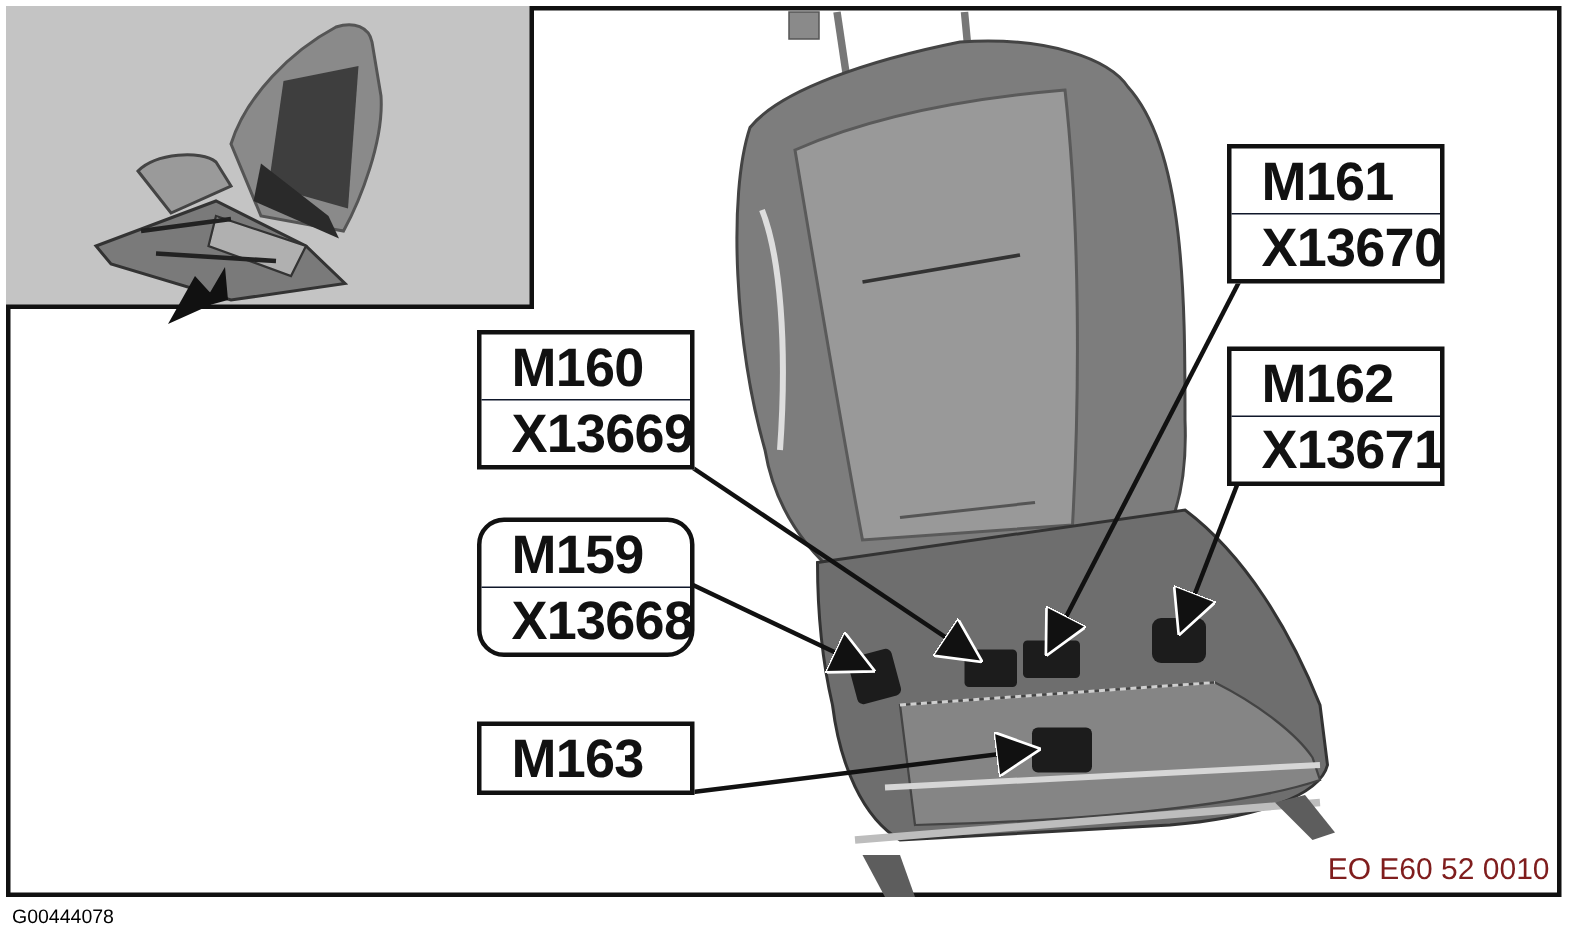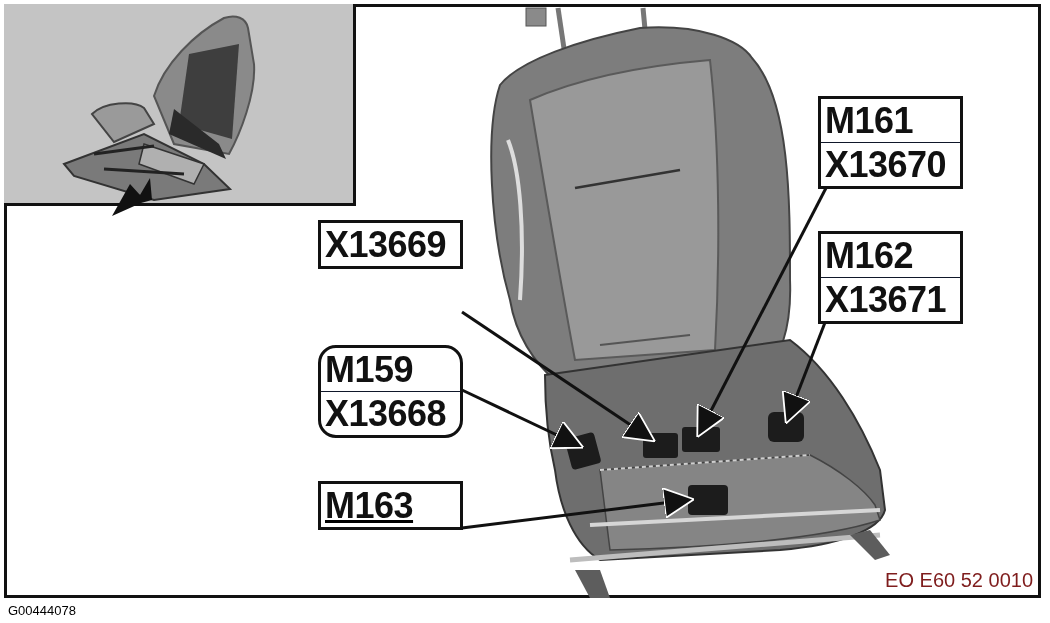--- a/index.html
+++ b/index.html
@@ -1,21 +1,21 @@
 <!DOCTYPE html>
 <html><head>
 <meta charset="utf-8">
 <style>
   html, body { margin: 0; padding: 0; background: #ffffff; }
   body { width: 1050px; height: 623px; position: relative; overflow: hidden; font-family: "Liberation Sans", sans-serif; }
   .frame { position: absolute; left: 4px; top: 4px; width: 1037px; height: 594px; border: 3px solid #111; box-sizing: border-box; background: #fff; }
   .inset { position: absolute; left: 4px; top: 4px; width: 352px; height: 202px; border: 3px solid #111; border-top: none; border-left: none; box-sizing: border-box; background: #c4c4c4; overflow: hidden; }
   .art { position: absolute; left: 0; top: 0; width: 1050px; height: 623px; pointer-events: none; }
   .label { position: absolute; width: 145px; border: 3px solid #111; background: #fff; box-sizing: border-box; }
-  .label .row { height: 43px; line-height: 44px; font-weight: bold; font-size: 36px; color: #111; padding-left: 4px; letter-spacing: -0.5px; white-space: nowrap; }
+  .label .row { height: 43px; line-height: 44px; font-weight: bold; font-size: 36px; color: #111; padding-left: 20px; letter-spacing: -0.5px; white-space: nowrap; }
   .label .row + .row { border-top: 1px solid #0f172a; }
   .fig-code { position: absolute; right: 17px; top: 569px; font-size: 20px; color: #7f1d1d; }
   .img-id { position: absolute; left: 8px; top: 603px; font-size: 13px; color: #000000; }
 </style>
 </head>
 <body>
 
 <div class="frame"></div>
 
 <div class="inset">
@@ -69,36 +69,37 @@
   <g stroke="#111" stroke-width="3" fill="none">
     <line x1="462" y1="312" x2="650" y2="438" marker-end="url(#ah)"></line>
     <line x1="826" y1="188" x2="700" y2="432" marker-end="url(#ah)"></line>
     <line x1="826" y1="320" x2="788" y2="418" marker-end="url(#ah)"></line>
     <line x1="462" y1="390" x2="578" y2="445" marker-end="url(#ah)"></line>
     <line x1="462" y1="528" x2="688" y2="500" marker-end="url(#ah)"></line>
   </g>
 </svg>
 
 <div class="label" style="left:318px; top:220px;">
+  <div class="row">M160</div>
   <div class="row">X13669</div>
 </div>
 
 <div class="label" style="left:818px; top:96px;">
   <div class="row">M161</div>
   <div class="row">X13670</div>
 </div>
 
 <div class="label" style="left:818px; top:231px;">
   <div class="row">M162</div>
   <div class="row">X13671</div>
 </div>
 
 <div class="label" style="left:318px; top:345px;border-radius:18px;">
   <div class="row">M159</div>
   <div class="row">X13668</div>
 </div>
 
-<div class="label" style="left:318px; top:481px;text-decoration:underline;">
+<div class="label" style="left:318px; top:481px;">
   <div class="row">M163</div>
 </div>
 
 <div class="fig-code">EO E60 52 0010</div>
 <div class="img-id">G00444078</div>
 
 </body></html>

